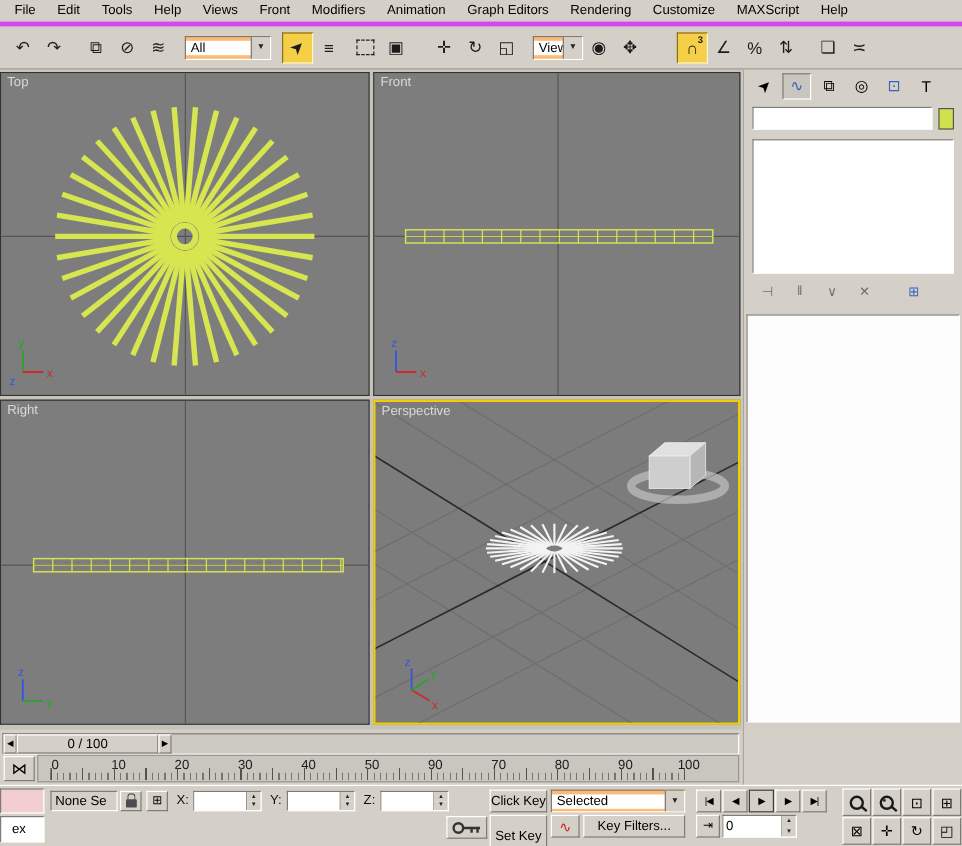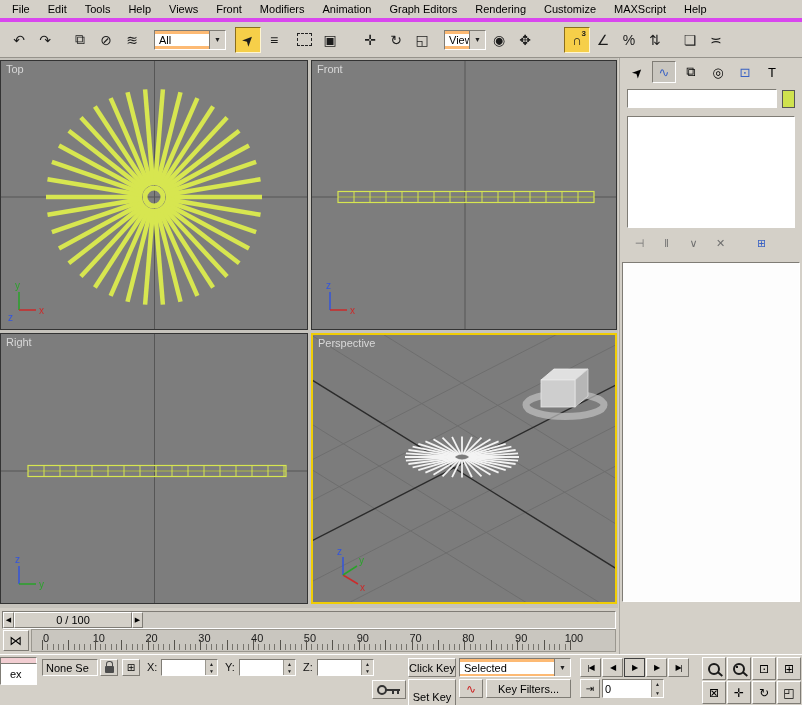--- a/index.html
+++ b/index.html
@@ -458,21 +458,21 @@
         <span>90</span>
         <span>100</span>
       </div>
       <div class="ruler-ticks"></div>
       <div class="ruler-ticks-major"></div>
     </div>
   </div>
 
   <div id="statusbar">
     <div class="sb sunken" style="left:0;top:2px;width:37px;height:21px;background:#f2ced2"></div>
-    <div class="sb sunken sb-field" style="left:0;top:8px;width:37px;height:22px;padding-left:9px">
+    <div class="sb sunken sb-field" style="left:0;top:25px;width:37px;height:22px;padding-left:9px">
         <span>ex</span>
       </div>
 
     <div class="sb sunken" style="left:42px;top:4px;width:56px;height:17px;display:flex;align-items:center;padding:0 3px;background:#d4d0c8">
         <span>None Se</span>
       </div>
     <div class="sb sb-btn" style="left:100px;top:4px;width:18px;height:17px">
         <span class="padlock"></span>
       </div>
     <div class="sb sb-btn" style="left:122px;top:4px;width:18px;height:17px;font-size:10px">

